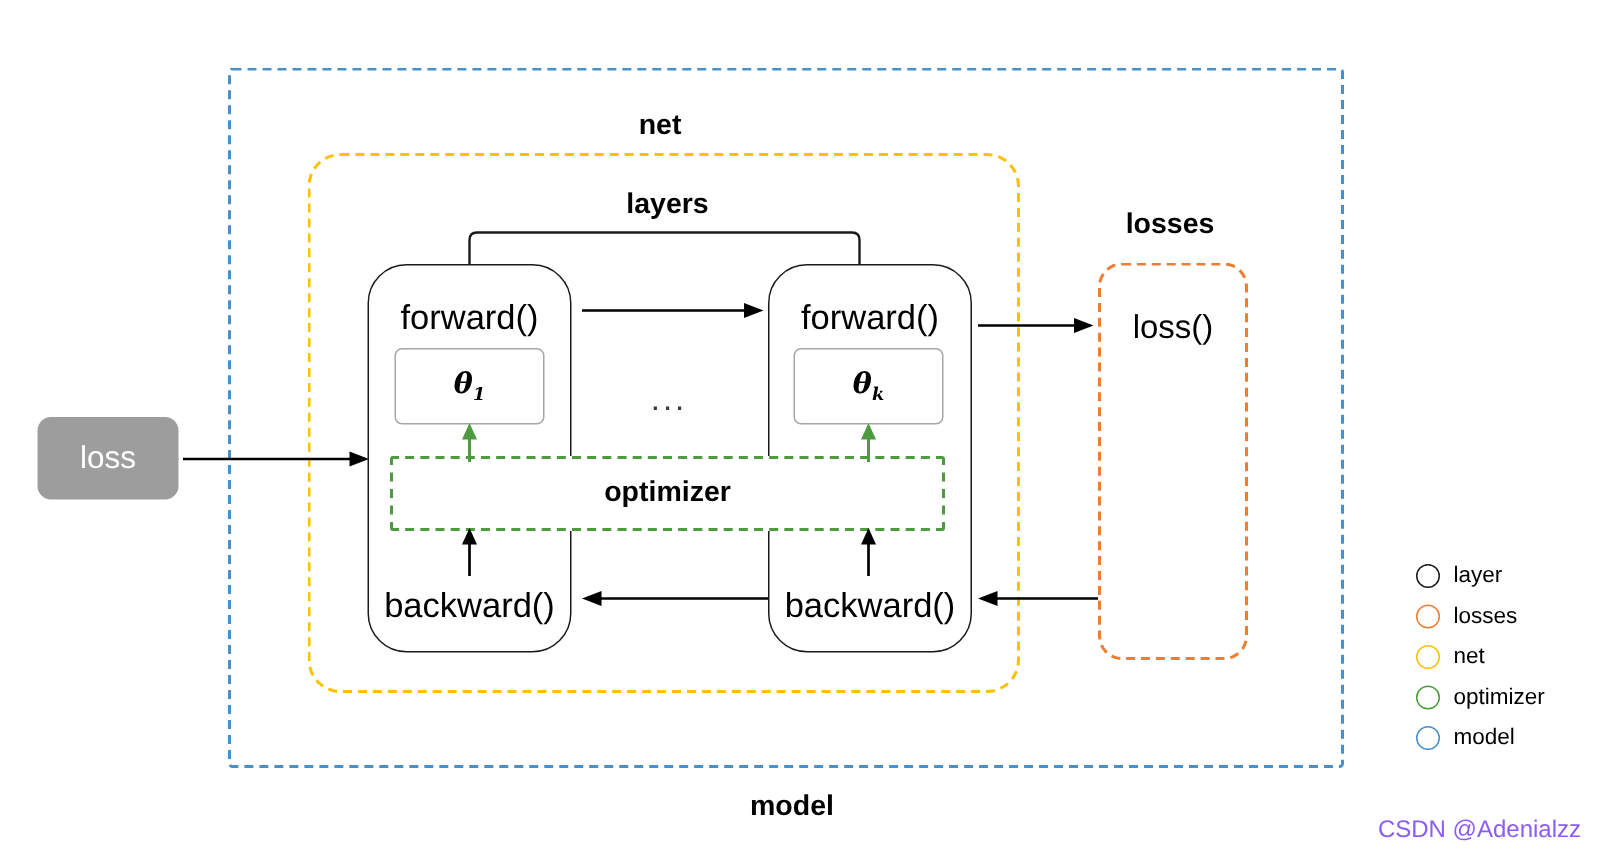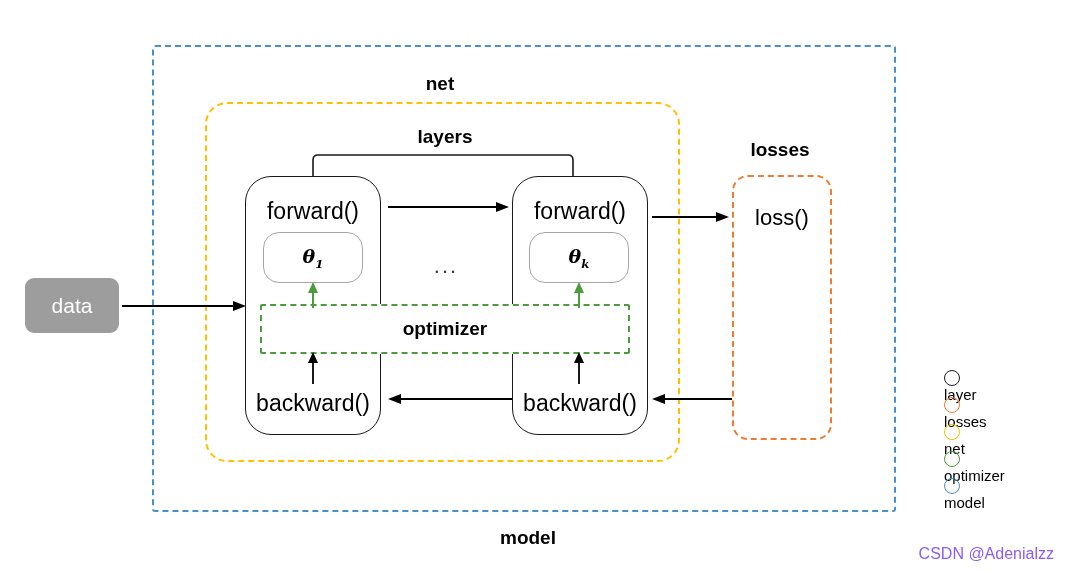--- a/index.html
+++ b/index.html
@@ -41,21 +41,21 @@
   }
 
   
   .layer-box {
     border: 1.6px solid #1a1a1a;
     border-radius: 26px;
     background: #ffffff;
   }
   .theta-box {
     border: 1.3px solid #a6a6a6;
-    border-radius: 16px;
+    border-radius: 5px;
     background: #ffffff;
     display: flex;
     align-items: center;
     justify-content: center;
   }
 
   
   .data-node {
     background: #9d9d9d;
     border-radius: 9px;
@@ -97,22 +97,22 @@
   .ellipsis {
     font-size: 22px;
     letter-spacing: 2px;
     color: #3a3a3a;
   }
 
   
   #legend { position: absolute; left: 944px; top: 370px; }
   .legend-row {
     display: flex;
+    align-items: center;
     height: 27px;
-    flex-direction: column;
   }
   .legend-dot {
     width: 16px; height: 16px;
     border-radius: 50%;
     border: 1.8px solid #000;
     box-sizing: border-box;
     margin-right: 9px;
     flex: 0 0 auto;
   }
   .legend-text { font-size: 15px; white-space: nowrap; }
@@ -141,21 +141,21 @@
   <div class="abs label-bold" style="left:345px; top:126px; width:200px;">layers</div>
 
   <div class="abs label-bold" style="left:680px; top:139px; width:200px;">losses</div>
 
   <div class="abs label-bold" style="left:428px; top:527px; width:200px;">model</div>
 
   <svg class="abs" style="left:305px; top:150px;" width="285" height="32">
     <path d="M 8 28 L 8 10 Q 8 5 13 5 L 263 5 Q 268 5 268 10 L 268 28" fill="none" stroke="#1a1a1a" stroke-width="1.6"></path>
   </svg>
 
-  <div class="abs data-node" style="left:25px; top:278px; width:94px; height:55px;">data</div>
+  <div class="abs data-node" style="left:25px; top:278px; width:94px; height:55px;">loss</div>
 
   <svg class="abs" style="left:122px; top:293px;" width="128" height="28">
     <line x1="0" y1="13" x2="114" y2="13" stroke="#000" stroke-width="1.8"></line>
     <polygon points="124,13 111,8 111,18" fill="#000"></polygon>
   </svg>
 
   <div class="abs layer-box" style="left:245px; top:176px; width:136px; height:259px;"></div>
   <div class="abs label-plain" style="left:245px; top:198px; width:136px;">forward()</div>
   <div class="abs theta-box" style="left:263px; top:232px; width:100px; height:51px;">
     <span class="theta"><span>θ</span><sub>1</sub></span>

